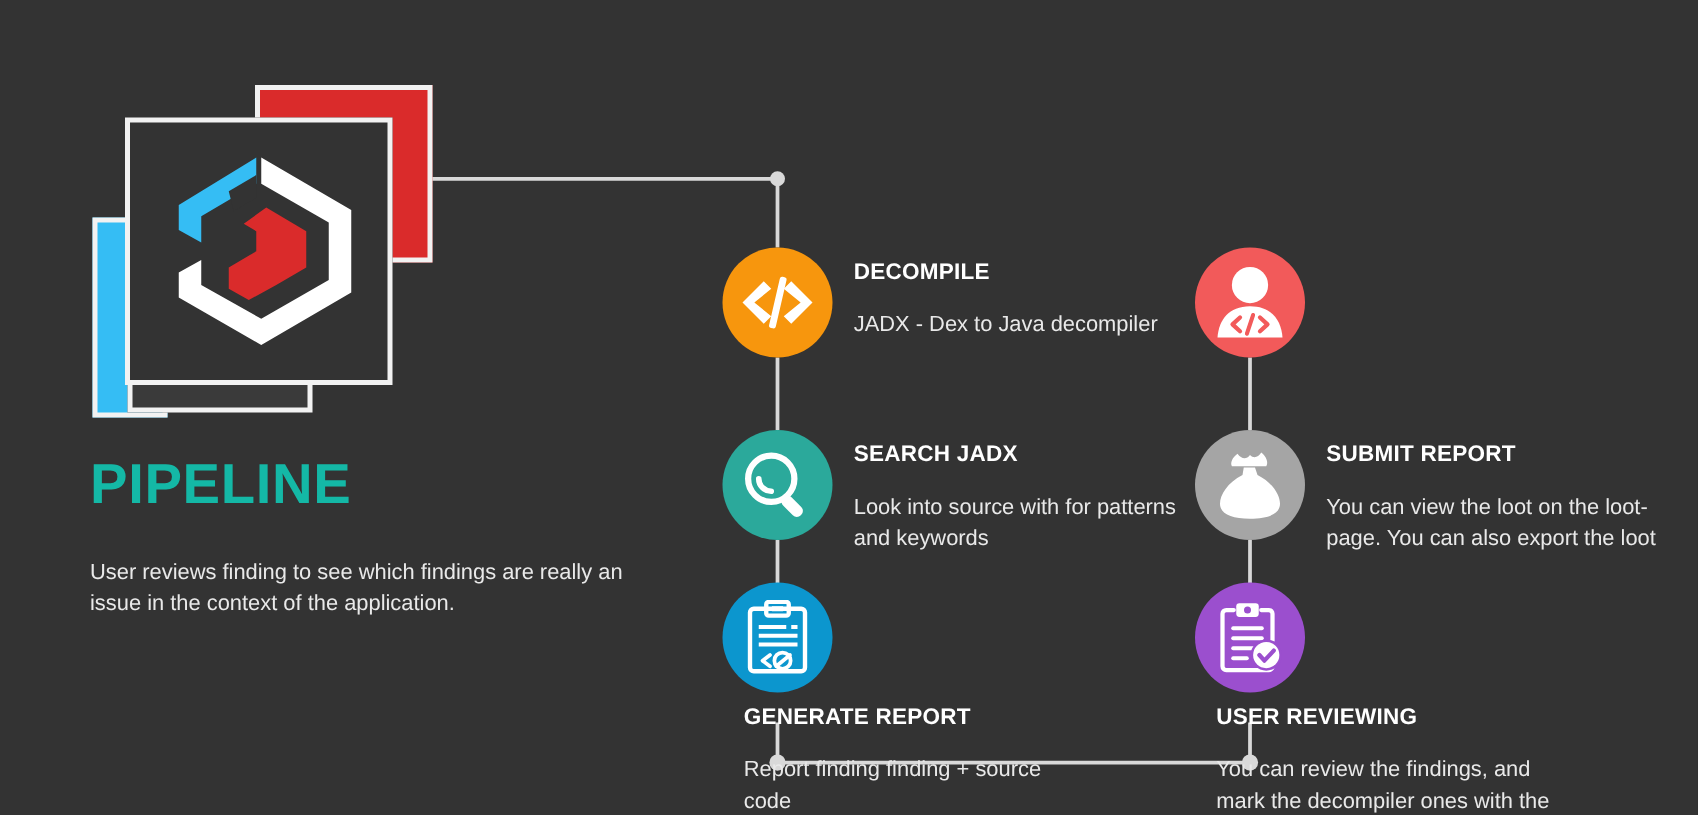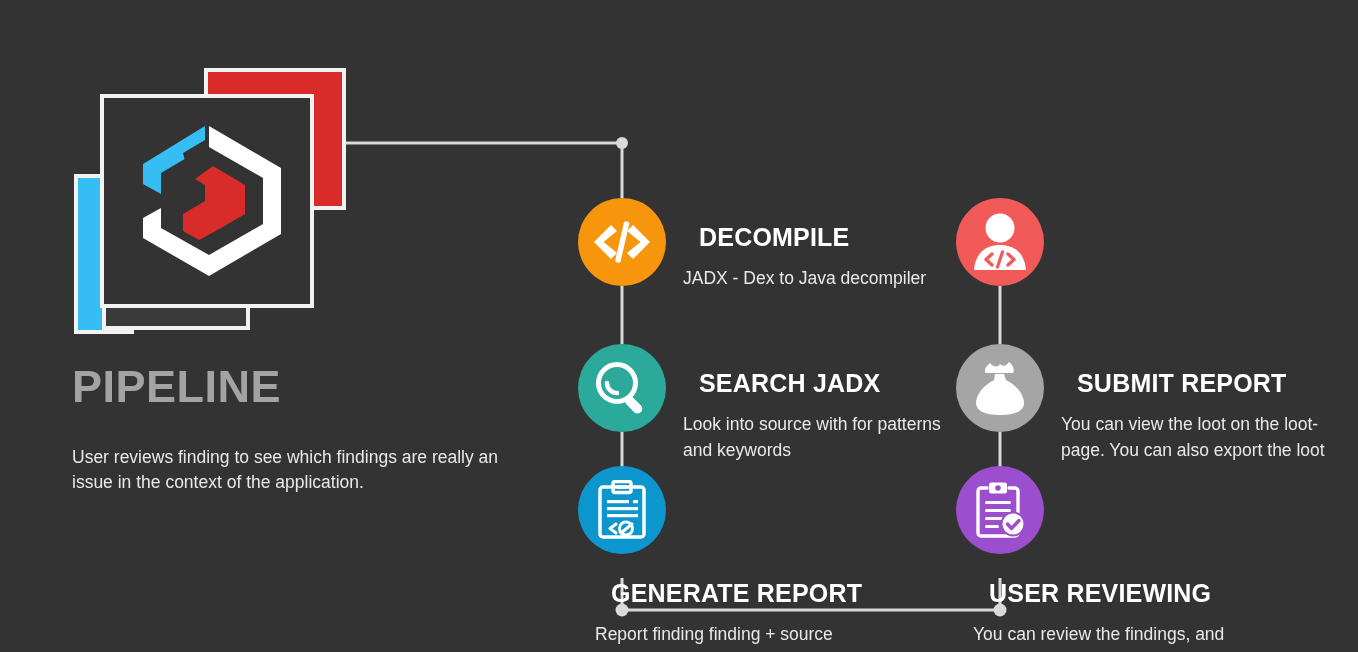--- a/index.html
+++ b/index.html
@@ -81,21 +81,21 @@
 
   
   .title-block {
     position: absolute;
     left: 72px;
     top: 364px;
     width: 470px;
   }
   .page-title {
     margin: 0;
-    color: #a3a3a3;
+    color: #14b8a6;
     font-size: 45px;
     font-weight: bold;
     letter-spacing: 0.5px;
     line-height: 1.0;
   }
   .page-subtitle {
     margin: 36px 0 0 0;
     color: #e9e9e9;
     font-size: 17.5px;
     line-height: 1.45;
@@ -117,30 +117,30 @@
     display: flex;
     align-items: center;
     justify-content: center;
   }
   .step-badge svg { display: block; }
   .step-text {
     margin-left: 17px;
     padding-top: 10px;
   }
   .step-title {
-    margin: 16px;
+    margin: 0;
     color: #ffffff;
-    font-size: 25px;
+    font-size: 18px;
     font-weight: bold;
     letter-spacing: 0.2px;
     line-height: 1.05;
     white-space: nowrap;
   }
   .step-desc {
-    margin: 5px 0 0 0;
+    margin: 20px 0 0 0;
     color: #e9e9e9;
     font-size: 17.5px;
     line-height: 1.45;
     font-weight: normal;
   }
 
   
   .col-left  { left: 578px; }
   .col-right { left: 956px; }
   .row-1 { top: 198px; }

